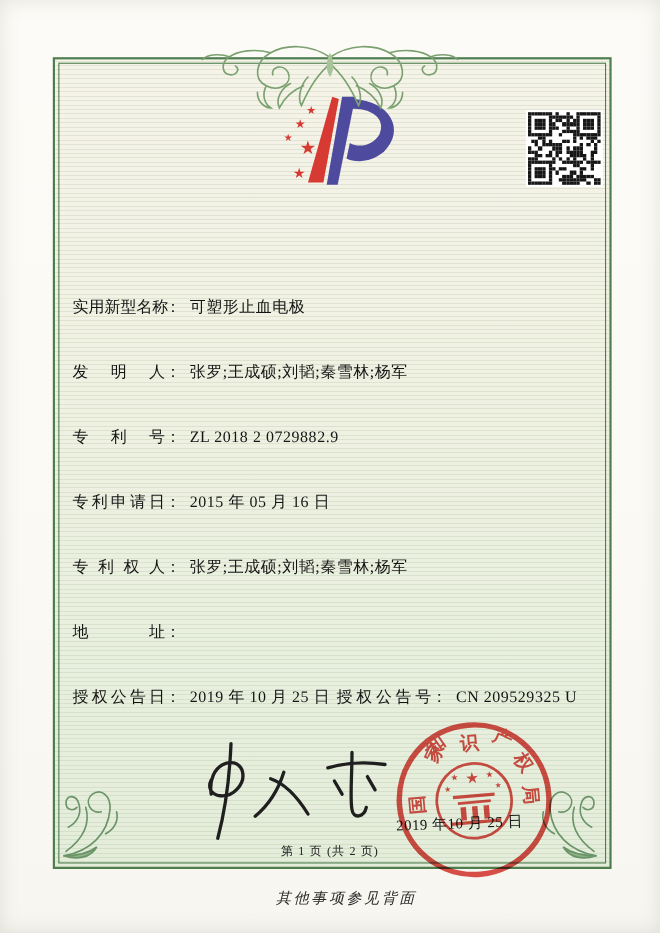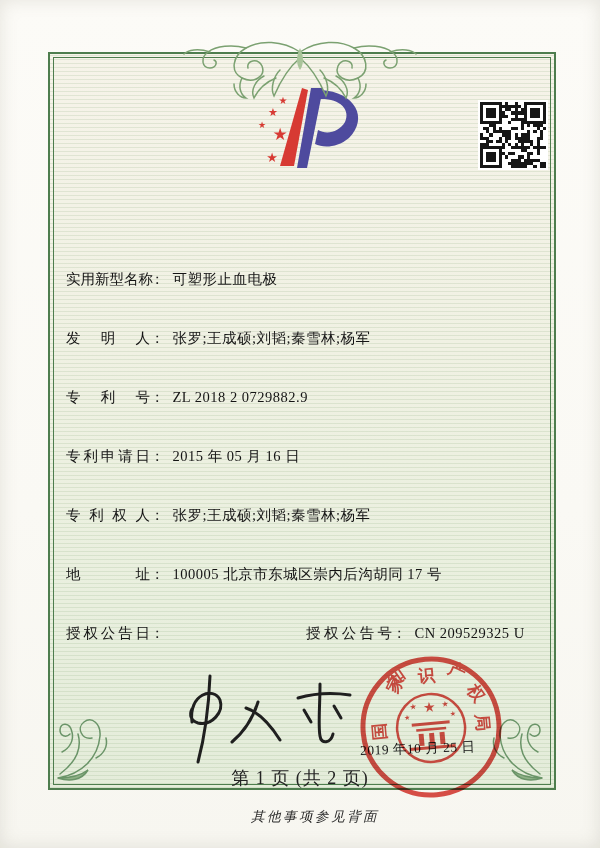--- a/index.html
+++ b/index.html
@@ -40,21 +40,21 @@
   .paras p{margin:0;font-size:13.5px;line-height:21.5px;text-indent:2em;text-align:justify;
            font-style:italic;color:#2e2e2e;letter-spacing:.4px;}
   
   .signer{position:absolute;left:84px;top:698px;font-family:"Liberation Sans","DejaVu Sans",sans-serif;
           font-size:15px;font-weight:600;letter-spacing:2px;line-height:30px;color:#222;}
   .signature{position:absolute;left:158px;top:670px;width:225px;height:100px;z-index:4;}
   .seal{position:absolute;left:350px;top:646px;width:162px;height:162px;z-index:5;
         transform:rotate(-5deg);opacity:.92;mix-blend-mode:multiply;}
   .seal-date{position:absolute;left:360px;top:740px;z-index:3;font-size:13.5px;letter-spacing:.5px;
              transform:rotate(-2deg);color:#141414;white-space:nowrap;}
-  .page-num{position:absolute;left:0;top:766px;width:100%;text-align:center;font-size:18px;
+  .page-num{position:absolute;left:0;top:766px;width:100%;text-align:center;font-size:11px;
             letter-spacing:1px;color:#232323;z-index:3;}
   .back-note{position:absolute;left:0;top:808px;width:100%;text-align:center;font-size:13.5px;
              font-style:italic;letter-spacing:2.5px;color:#2b2b2b;margin-left:15px;}
 </style>
 </head>
 <body>
 
 <div class="page">
 
   <div class="frame"></div>
@@ -377,26 +377,26 @@
       <span class="fval">2015 年 05 月 16 日</span>
     </div>
     <div class="frow">
       <span class="flabel">专利权人</span>
         <span class="colon">：</span>
       <span class="fval">张罗;王成硕;刘韬;秦雪林;杨军</span>
     </div>
     <div class="frow">
       <span class="flabel">地址</span>
         <span class="colon">：</span>
-      <span class="fval">100005 北京市东城区崇内后沟胡同 17 号</span>
     </div>
     <div class="frow">
       <span class="pair1">
         <span class="flabel">授权公告日</span>
           <span class="colon">：</span>
+        <span class="fval">2019 年 10 月 25 日</span>
       </span>
       <span class="pair2">
         <span class="flabel">授权公告号</span>
           <span class="colon">：</span>
         <span class="fval">CN 209529325 U</span>
       </span>
     </div>
   </div>
 
   <div class="paras">

